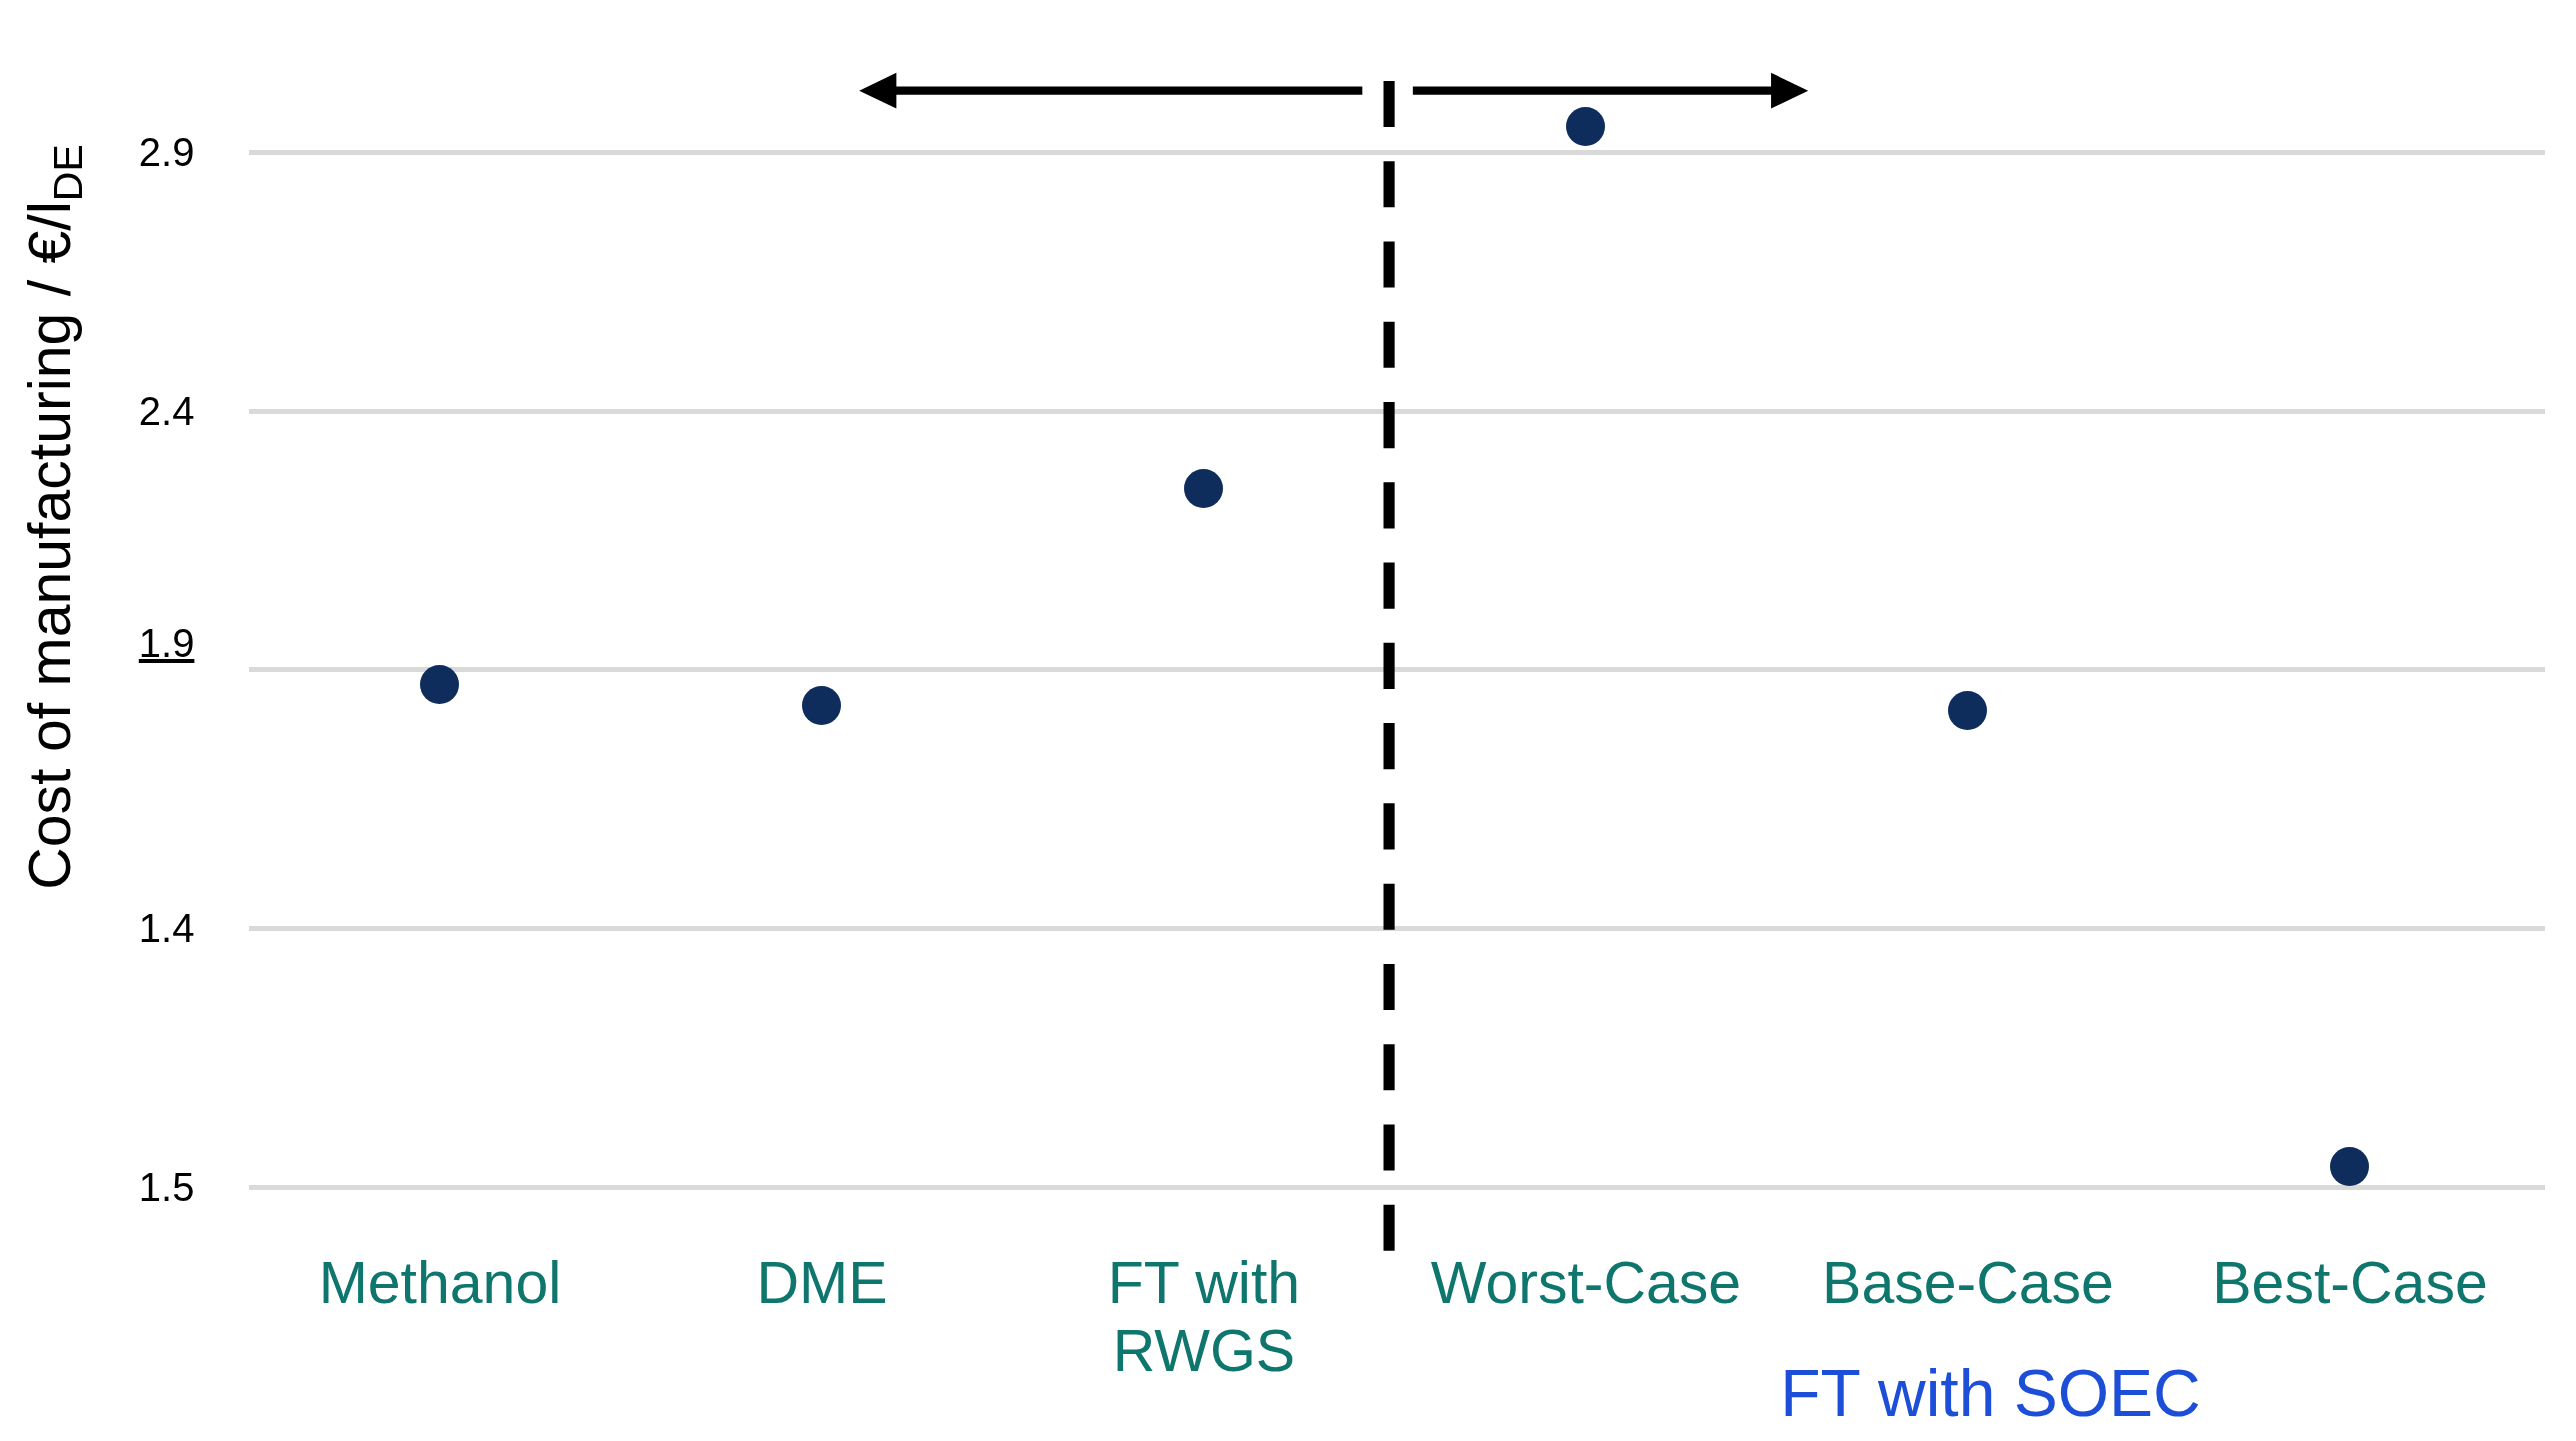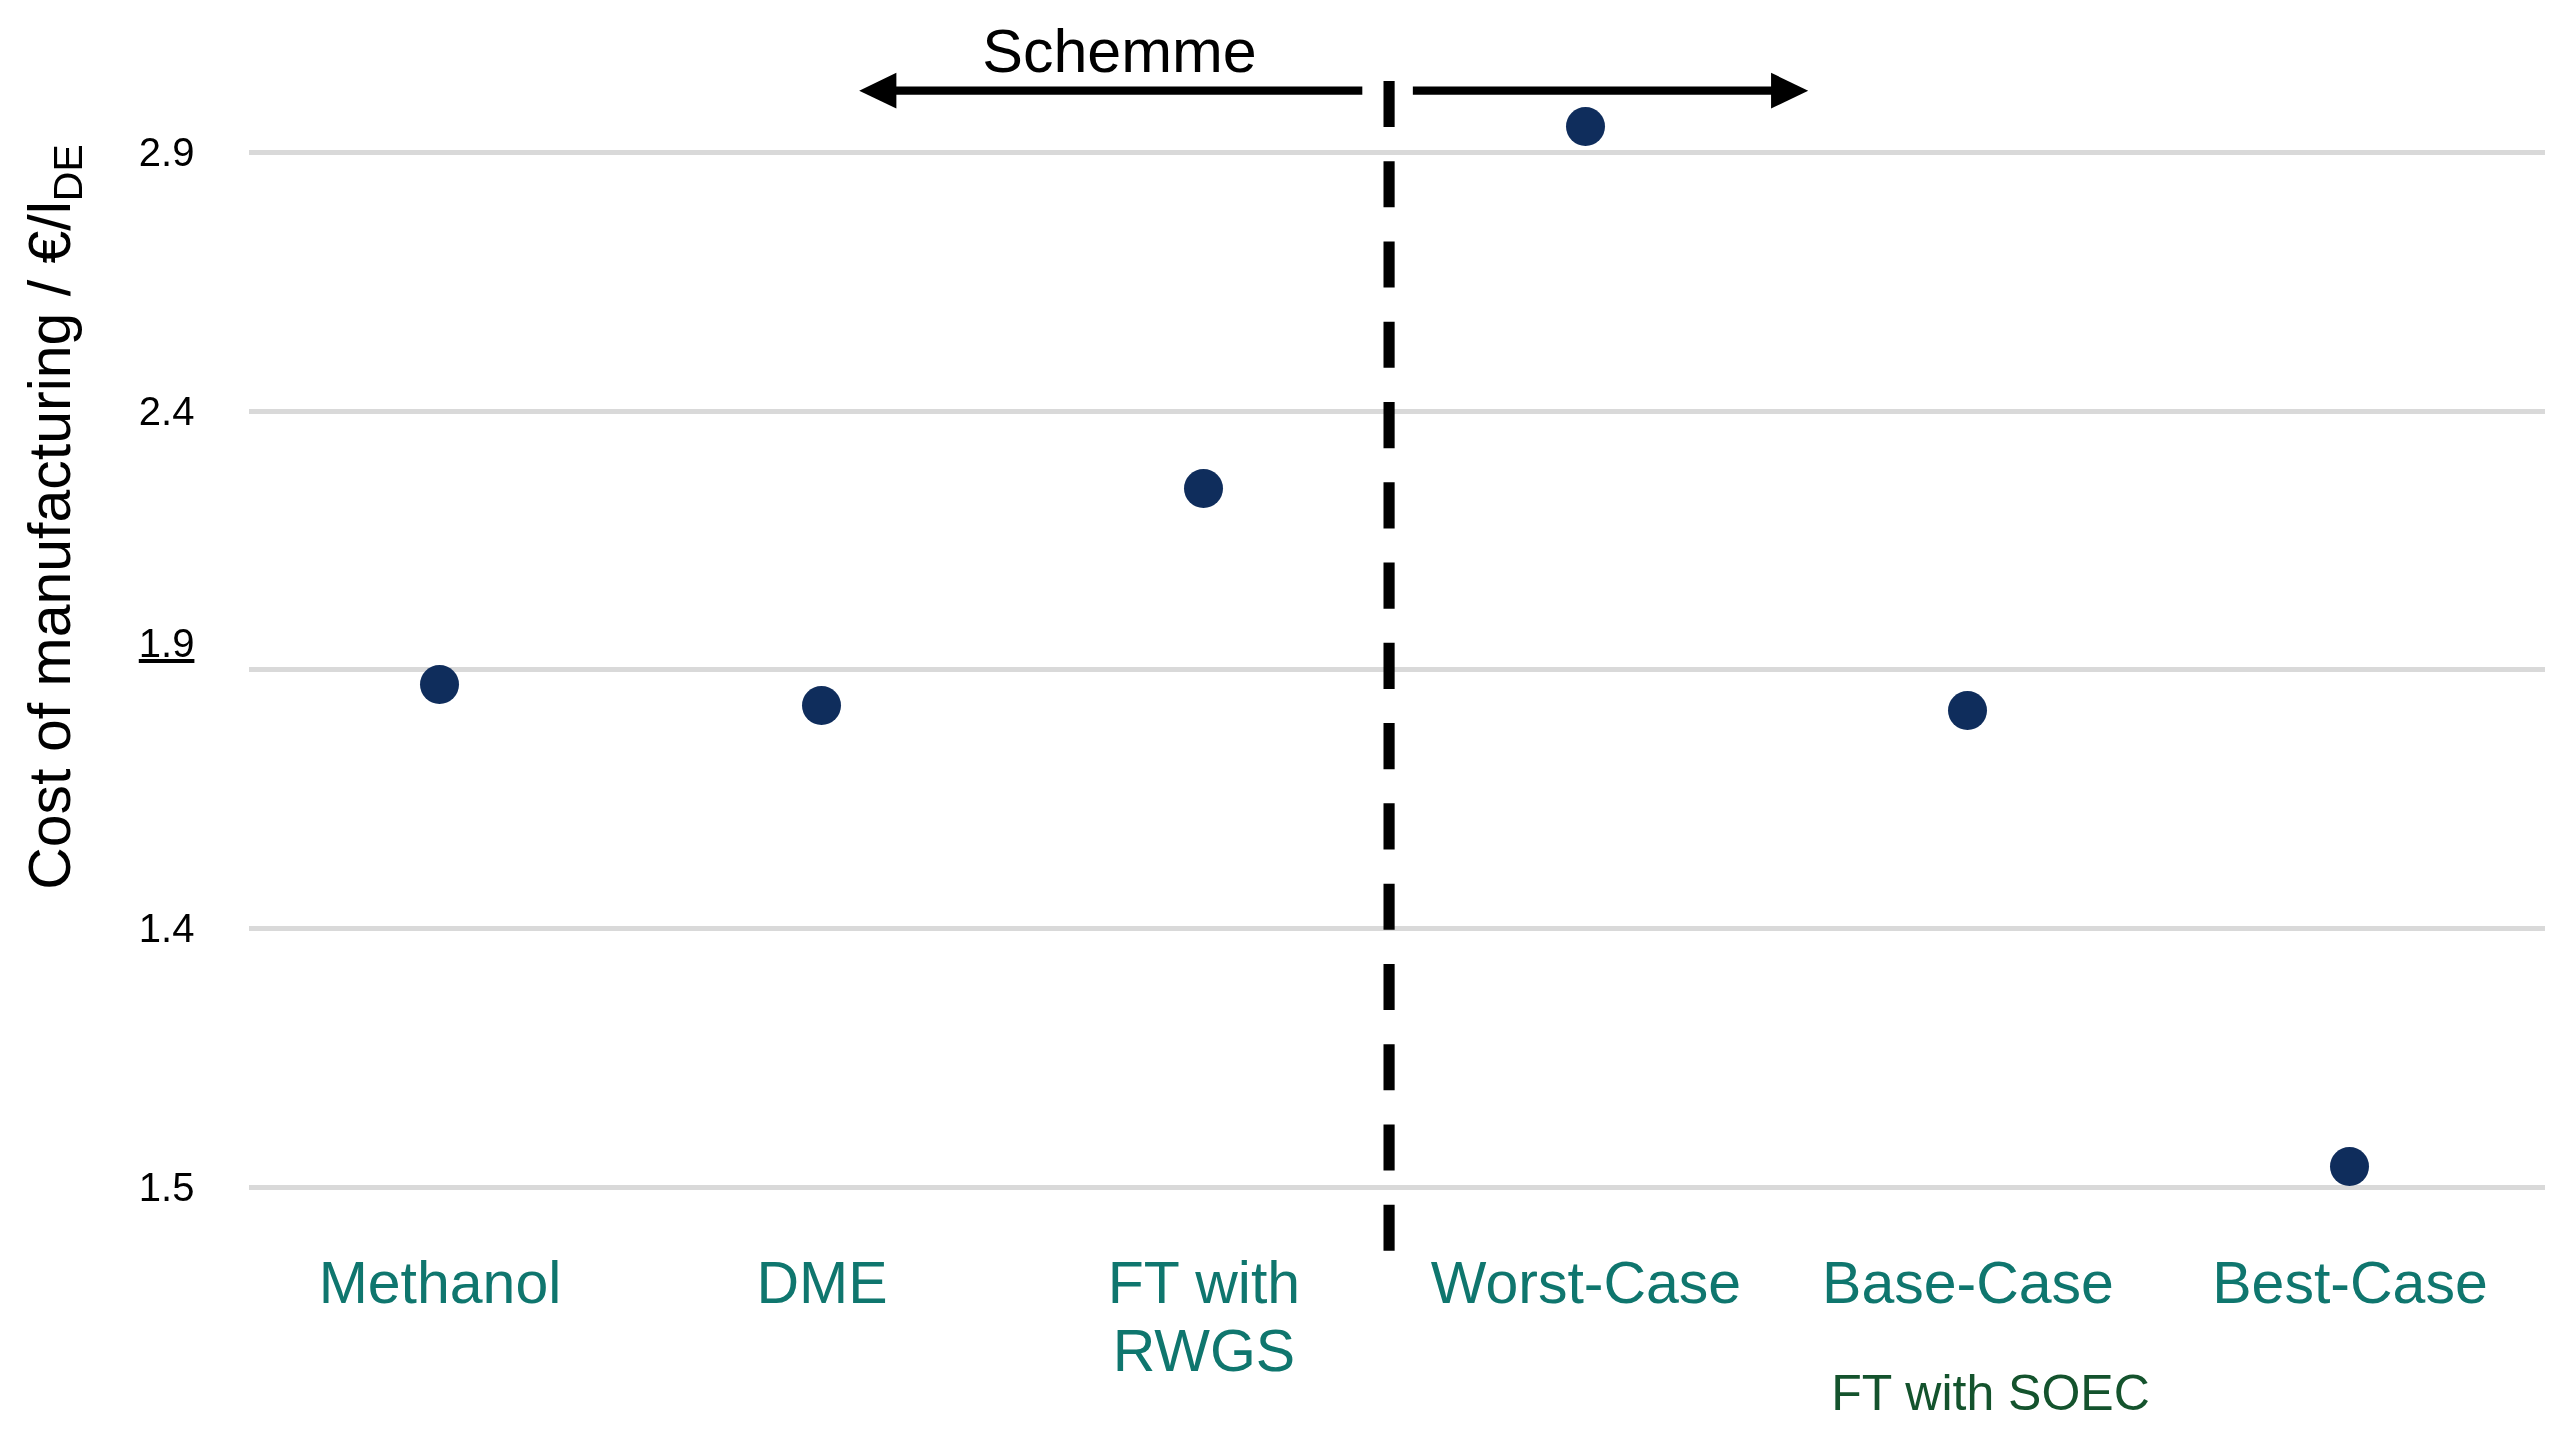--- a/index.html
+++ b/index.html
@@ -80,23 +80,23 @@
     white-space: nowrap;
   }
   #group-label-schemme { left: 822px; }   
   #group-label-this-paper { left: 1320px; } 
   #x-group-label {
     position: absolute;
     left: 1693px;  
     top: 1359px;
     width: 595px;
     text-align: center;
-    font-size: 50px;
+    font-size: 66px;
     line-height: 68px;
-    color: #14532d;
+    color: #1d4ed8;
     white-space: nowrap;
   }
 </style>
 </head>
 <body>
 
 <div id="figure">
 
   <div id="plot-layers">
       <div class="gridline" style="top: 150px;"></div>
@@ -131,21 +131,20 @@
       <div class="xlabel" style="left: 1760px; top: 1249px;">
         <div>Base-Case</div>
       </div>
       <div class="xlabel" style="left: 2142px; top: 1249px;">
         <div>Best-Case</div>
       </div>
     </div>
 
   <div id="y-axis-title"><span>Cost of manufacturing / €/l</span><sub>DE</sub></div>
 
-  <div class="top-label" id="group-label-schemme">Schemme</div>
 
   <div id="x-group-label">FT with SOEC</div>
 
   <svg id="annotation-svg" viewBox="0 0 3466 1939">
     <g>
       <line x1="1204" y1="122" x2="1833" y2="122" stroke="#000000" stroke-width="11"></line>
       <polygon points="1156,122 1206,98 1206,146" fill="#000000"></polygon>
     </g>
     <g>
       <line x1="1901" y1="122" x2="2385" y2="122" stroke="#000000" stroke-width="11"></line>

